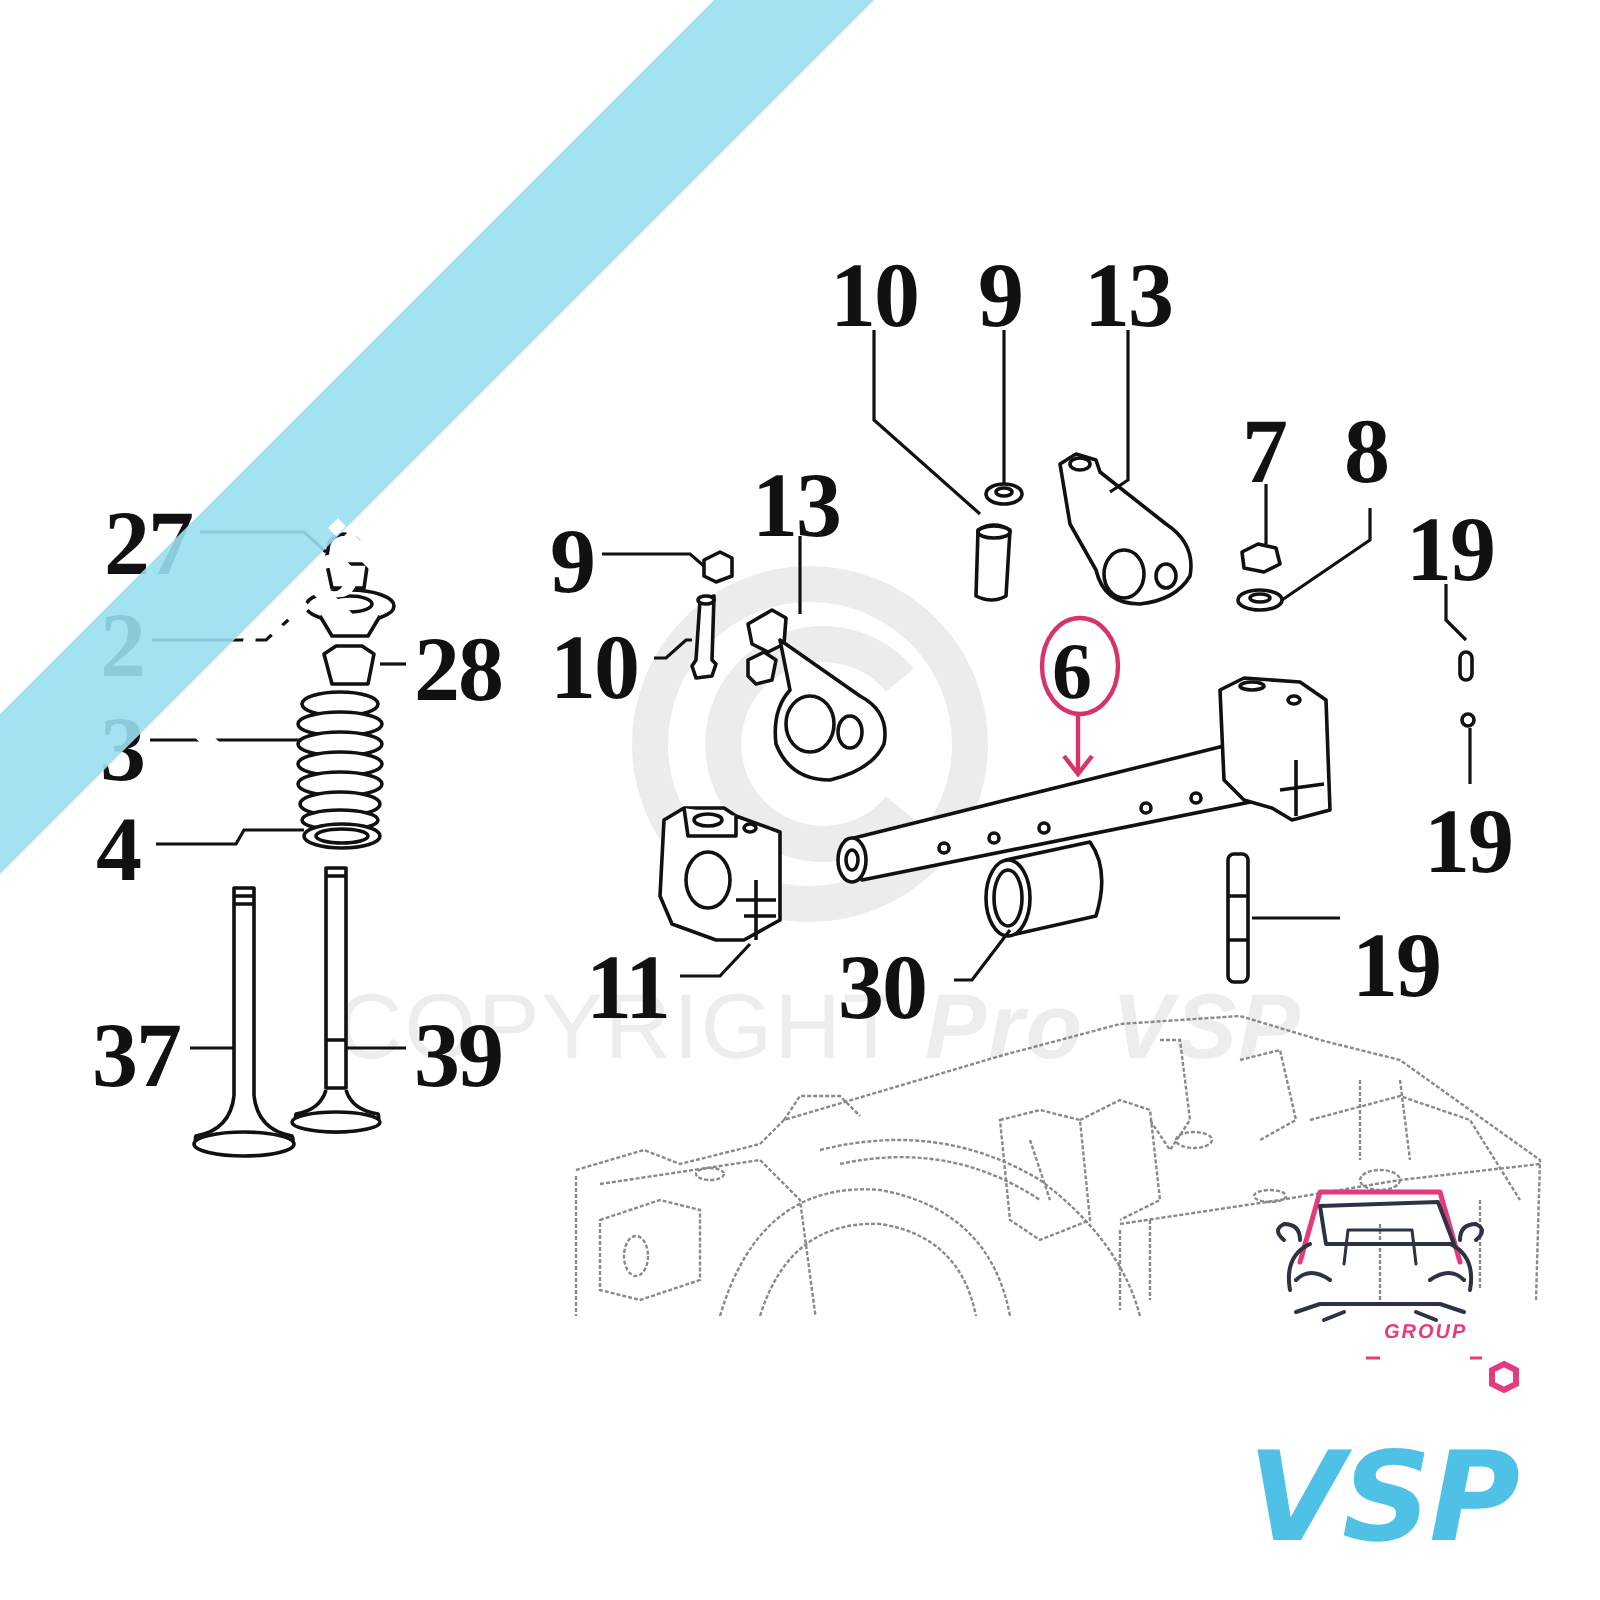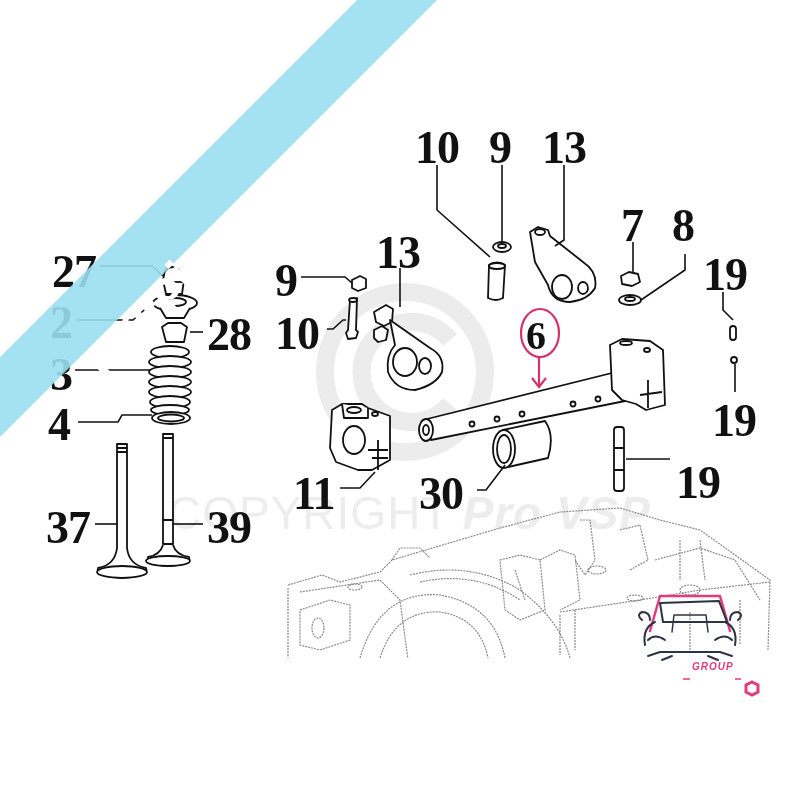--- a/index.html
+++ b/index.html
@@ -235,14 +235,15 @@
       <path d="M 648 640 Q 655 633 665 640 M 715 640 Q 725 633 732 640" stroke="#2e3245" stroke-width="2"></path>
       <path d="M 672 632 L 674 615 L 706 615 L 708 632" stroke="#2e3245" stroke-width="1.5"></path>
       <path d="M 648 656 L 660 652 L 720 652 L 732 656" stroke="#2e3245" stroke-width="2"></path>
       <path d="M 662 660 L 672 656 M 708 656 L 718 660" stroke="#2e3245" stroke-width="2"></path>
     </g>
     <polygon points="752,682 758,685 758,692 752,695 746,692 746,685" fill="none" stroke="#e33b7e" stroke-width="3"></polygon>
     <line x1="683" y1="679" x2="690" y2="679" stroke="#e33b7e" stroke-width="1.5"></line>
     <line x1="735" y1="679" x2="741" y2="679" stroke="#e33b7e" stroke-width="1.5"></line>
   </svg>
   <div class="logo-group" style="left:692px;top:661px;">GROUP</div>
+  <div class="logo-vsp">VSP</div>
 
 </div>
 
 </body></html>

